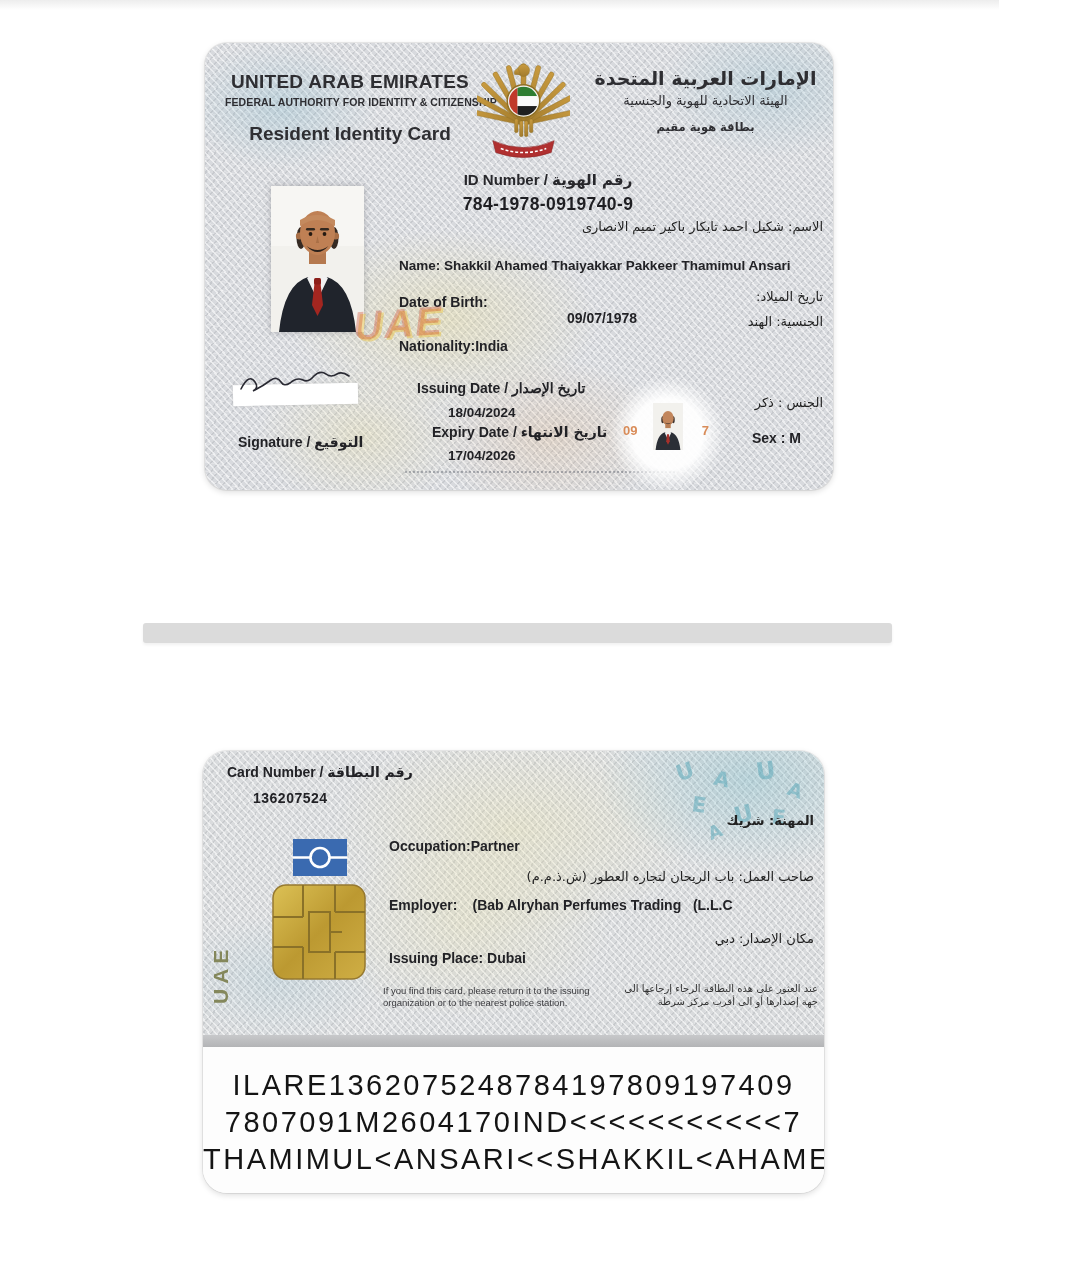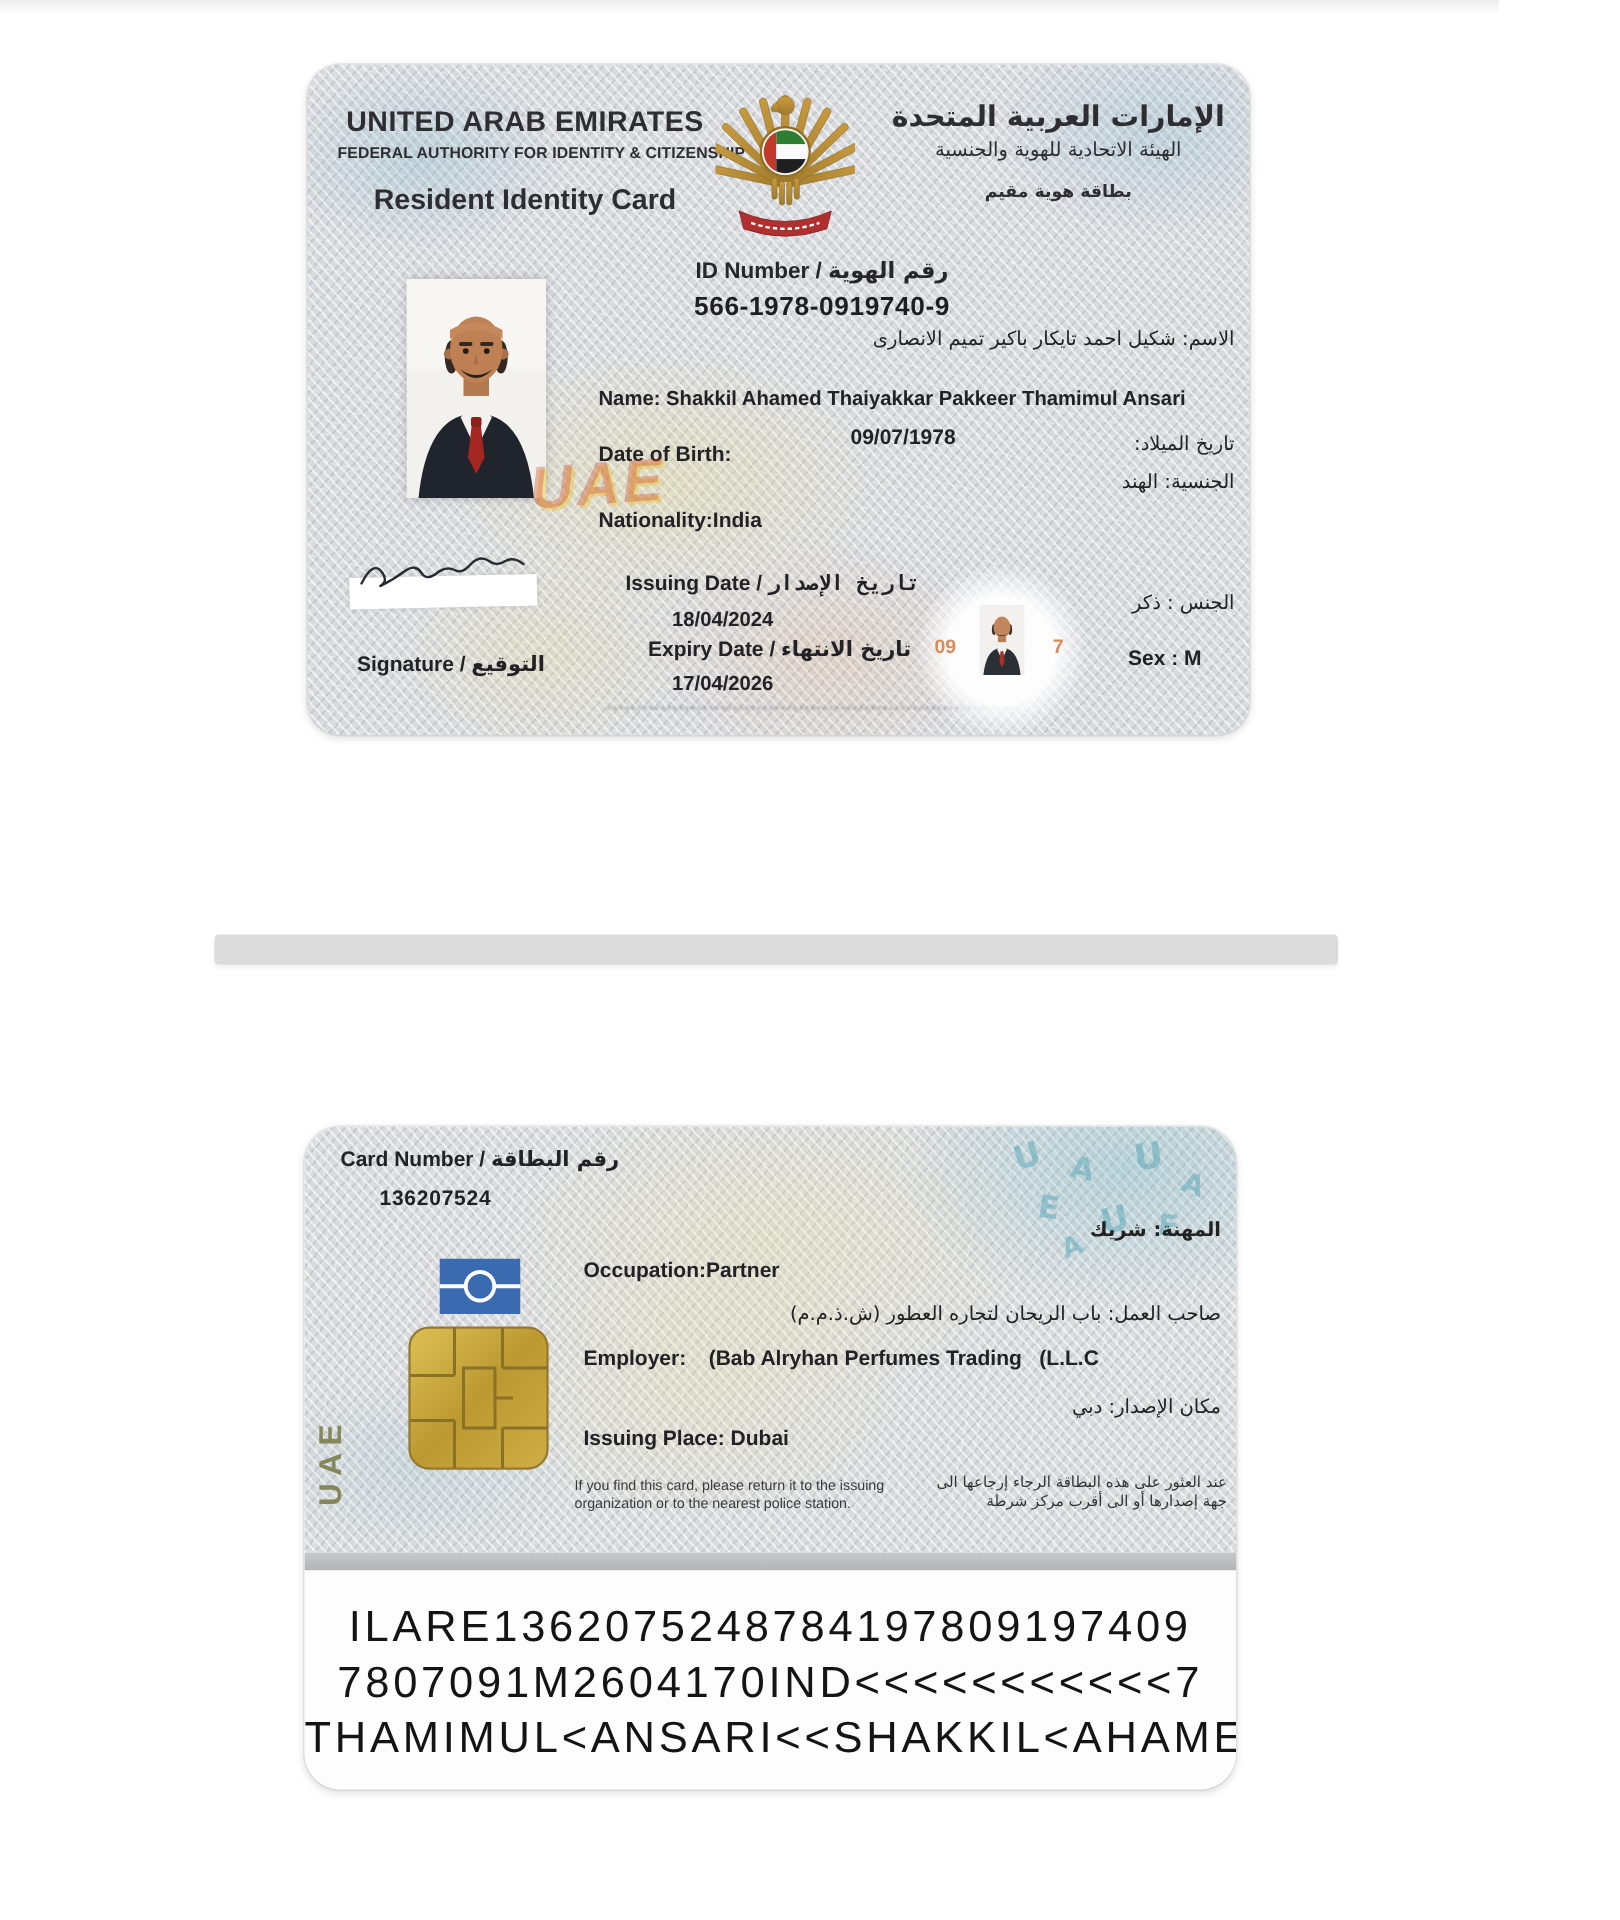--- a/index.html
+++ b/index.html
@@ -46,21 +46,21 @@
   .fc-ar-authority{font-size:13px;margin-top:4px;}
   .fc-ar-cardtype{font-size:11.5px;font-weight:700;margin-top:12px;}
   .fc-idlabel{left:238px;top:128px;width:210px;text-align:center;font-size:15px;font-weight:700;color:#27272b;white-space:nowrap;}
   .fc-idnum{left:238px;top:151px;width:210px;text-align:center;font-size:17.5px;font-weight:700;letter-spacing:0.4px;color:#1e1e22;}
   .fc-photo{left:66px;top:143px;width:93px;height:146px;box-shadow:0 0 6px rgba(120,120,125,0.5);}
   .fc-name-ar{right:10px;top:176px;direction:rtl;font-size:13px;color:#222;font-family:"DejaVu Sans",sans-serif;}
   .label-bold{font-weight:700;font-size:14px;color:#222226;white-space:nowrap;}
   .ar-line{direction:rtl;font-size:13px;color:#222;font-family:"DejaVu Sans",sans-serif;white-space:nowrap;}
   .fc-name{left:194px;top:215px;font-size:13.5px;}
   .fc-dob-label{left:194px;top:251px;}
-  .fc-dob-value{left:362px;top:240px;text-align:center;}
+  .fc-dob-value{left:362px;top:267px;text-align:center;}
   .fc-dob-ar{right:10px;top:246px;}
   .fc-nat-ar{right:10px;top:271px;}
   .fc-nat{left:194px;top:295px;}
   .fc-issue-label{left:212px;top:337px;}
   .fc-issue-date{left:243px;top:362px;font-size:13.5px;}
   .fc-expiry-label{left:227px;top:381px;}
   .fc-expiry-date{left:243px;top:405px;font-size:13.5px;}
   .fc-microprint{left:200px;top:428px;width:270px;border-top:2px dotted rgba(95,100,110,0.45);filter:blur(0.6px);}
   .fc-sign-strip{left:28px;top:341px;width:125px;height:21px;background:#fff;transform:rotate(-1.2deg);box-shadow:0 0 3px rgba(150,150,150,0.4);}
   .fc-signature{left:30px;top:322px;width:120px;height:32px;}
@@ -165,21 +165,21 @@
 
     <div class="abs fc-ar-header" style="font-family:'DejaVu Sans',sans-serif;">
       <div class="fc-ar-country">الإمارات العربية المتحدة</div>
       <div class="fc-ar-authority">الهيئة الاتحادية للهوية والجنسية</div>
       <div class="fc-ar-cardtype">بطاقة هوية مقيم</div>
     </div>
 
     <div class="abs fc-idlabel">
       <span>ID Number / </span><span style="font-family:'DejaVu Sans',sans-serif;">رقم الهوية</span>
     </div>
-    <div class="abs fc-idnum">566-1978-0919740-9</div>
+    <div class="abs fc-idnum">784-1978-0919740-9</div>
 
     <div class="abs fc-photo">
       <svg width="93" height="146" viewBox="0 0 93 146">
         <rect width="93" height="146" fill="#f2f1ed"></rect>
         <rect width="93" height="60" fill="#f7f6f3"></rect>
         <ellipse cx="30" cy="52" rx="4.5" ry="11" fill="#352a23"></ellipse>
         <ellipse cx="63" cy="52" rx="4.5" ry="11" fill="#352a23"></ellipse>
         <circle cx="28.5" cy="50" r="3.6" fill="#a96f46"></circle>
         <circle cx="64.5" cy="50" r="3.6" fill="#a96f46"></circle>
         <rect x="38" y="62" width="17" height="16" fill="#b5794f"></rect>
@@ -209,21 +209,21 @@
     <div class="abs fc-dob-value label-bold">09/07/1978</div>
 
     <div class="abs fc-nat-ar ar-line">الجنسية: الهند</div>
     <div class="abs fc-nat label-bold">
       <span>Nationality:</span><span>India</span>
     </div>
 
     <div class="abs fc-watermark">UAE</div>
 
     <div class="abs fc-issue-label label-bold">
-      <span>Issuing Date / </span><span style="font-family:Liberation Mono, monospace;">تاريخ الإصدار</span>
+      <span>Issuing Date / </span><span style="font-family:Liberation Sans, sans-serif;">تاريخ الإصدار</span>
     </div>
     <div class="abs fc-issue-date label-bold">18/04/2024</div>
 
     <div class="abs fc-expiry-label label-bold">
       <span>Expiry Date  / </span><span style="font-family:'DejaVu Sans',sans-serif;">تاريخ الانتهاء</span>
     </div>
     <div class="abs fc-expiry-date label-bold">17/04/2026</div>
 
     <div class="abs fc-microprint"></div>
 

